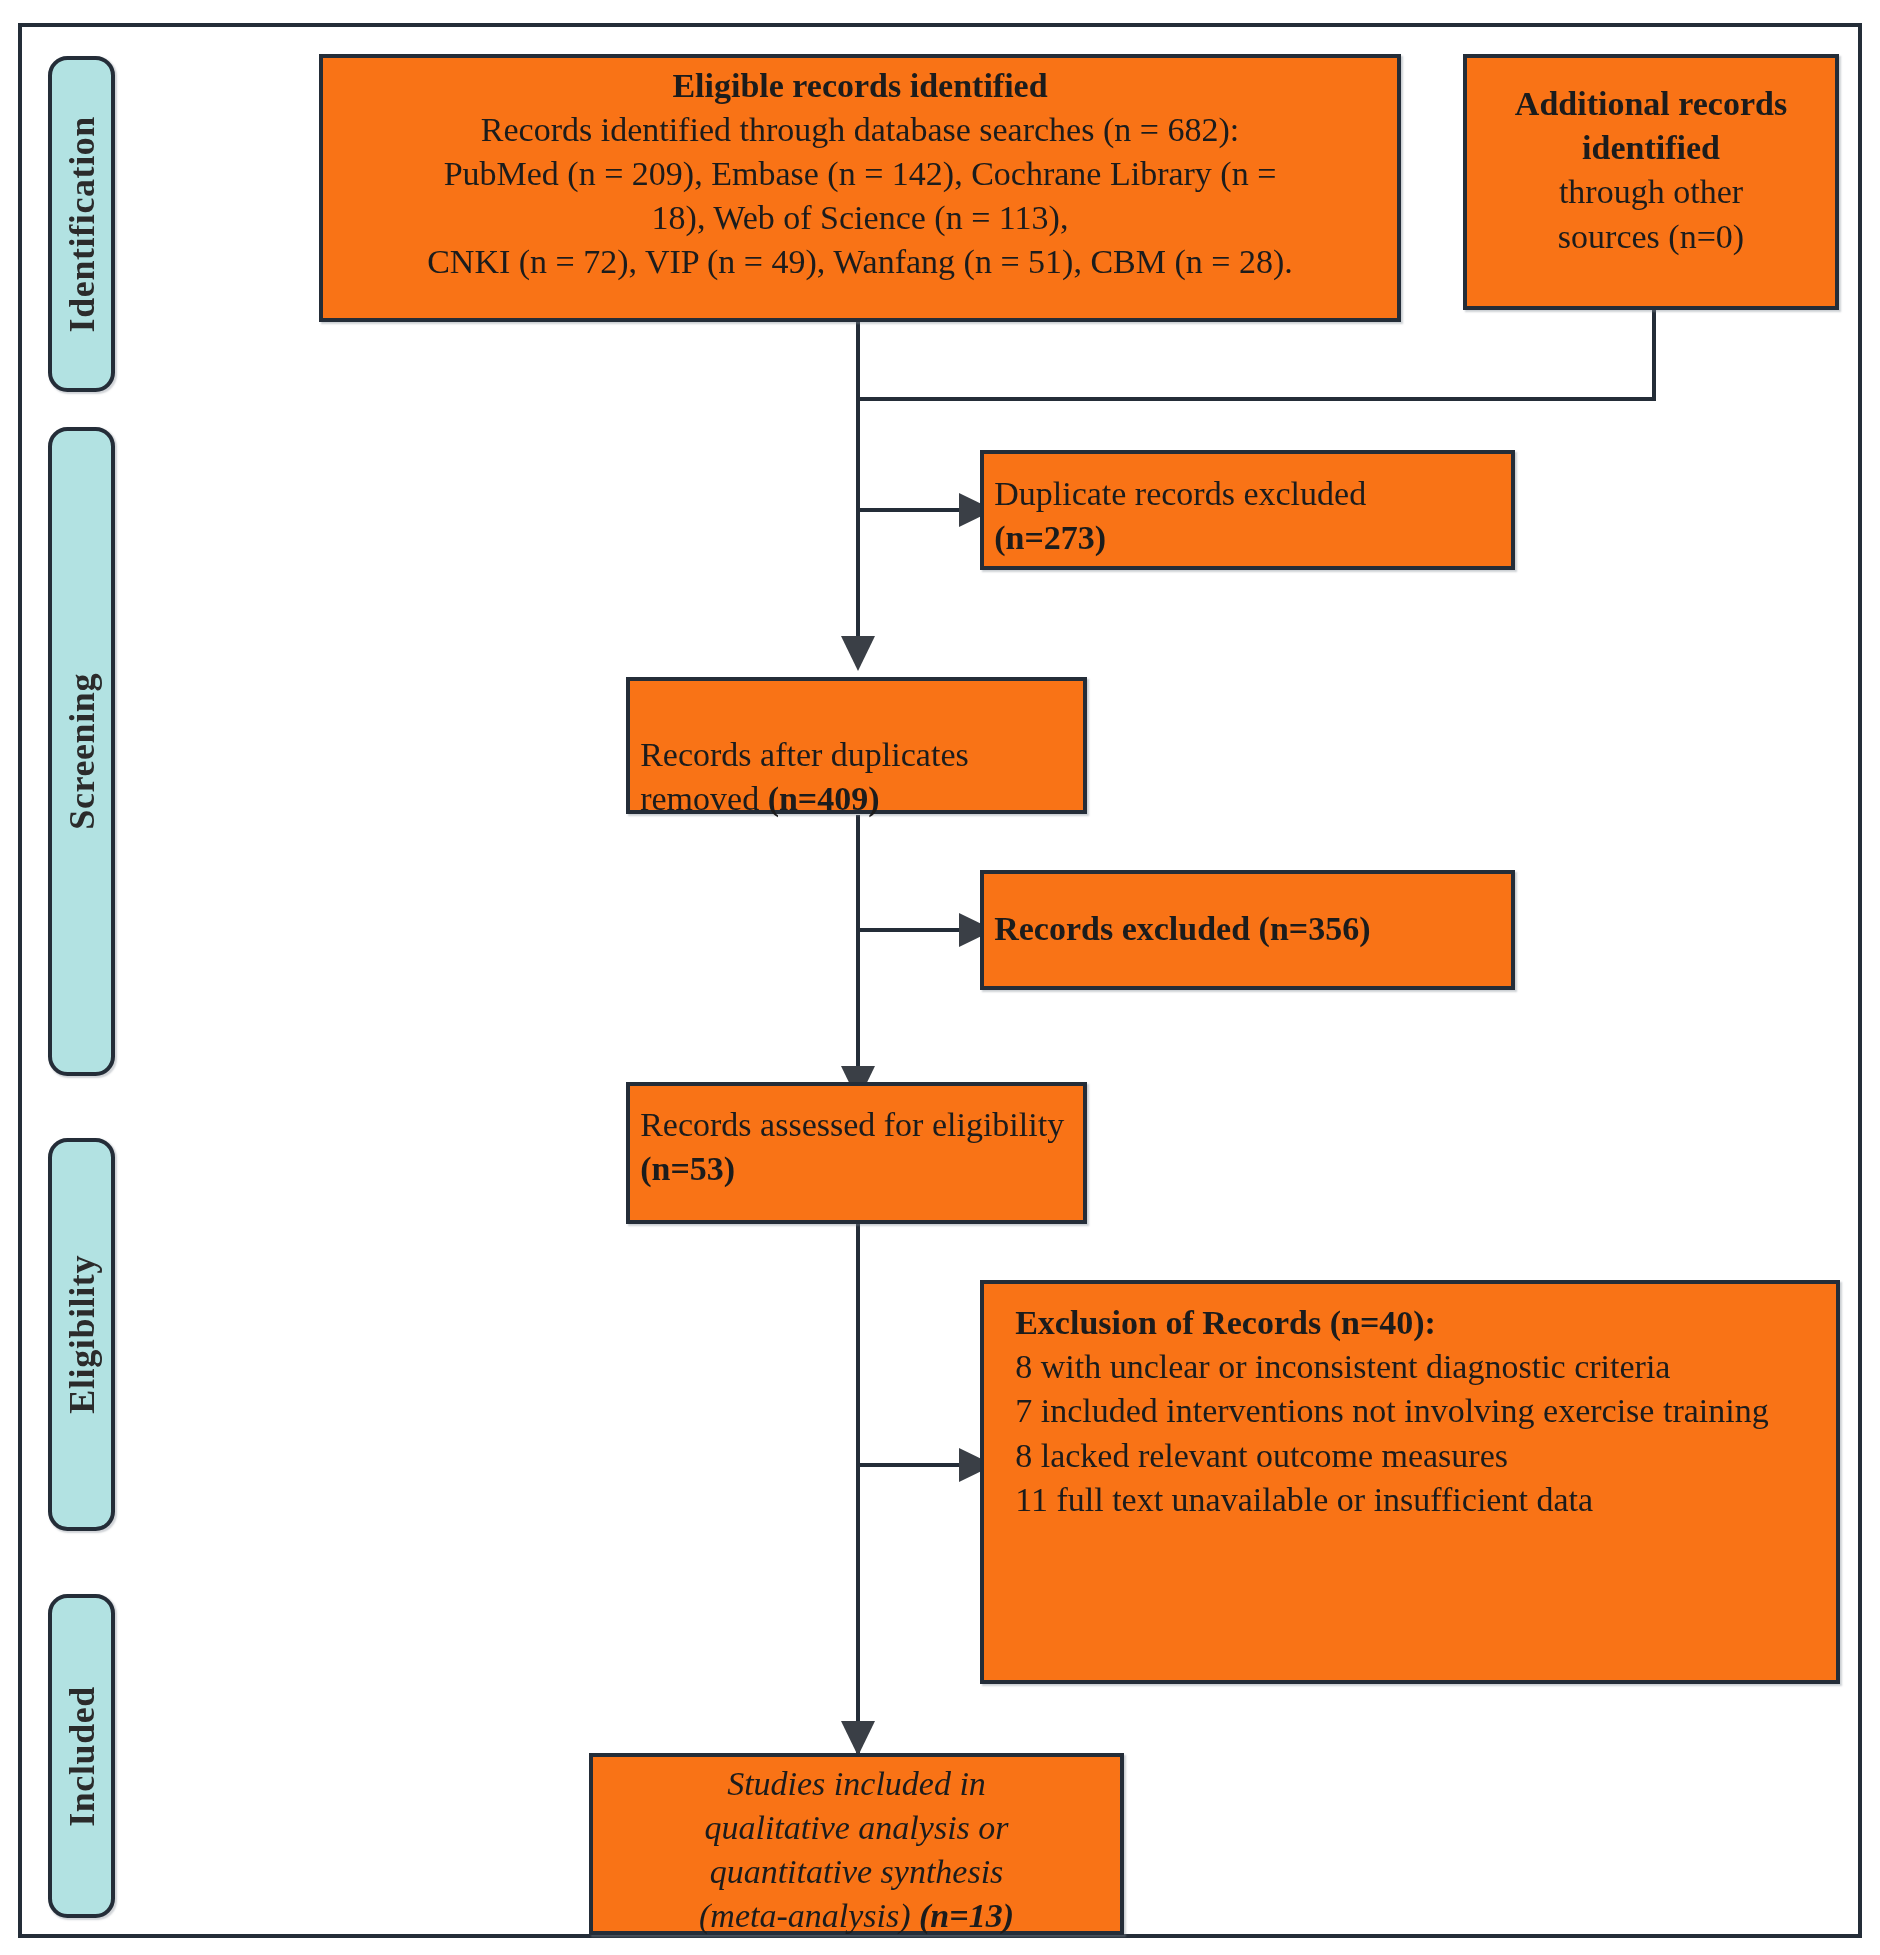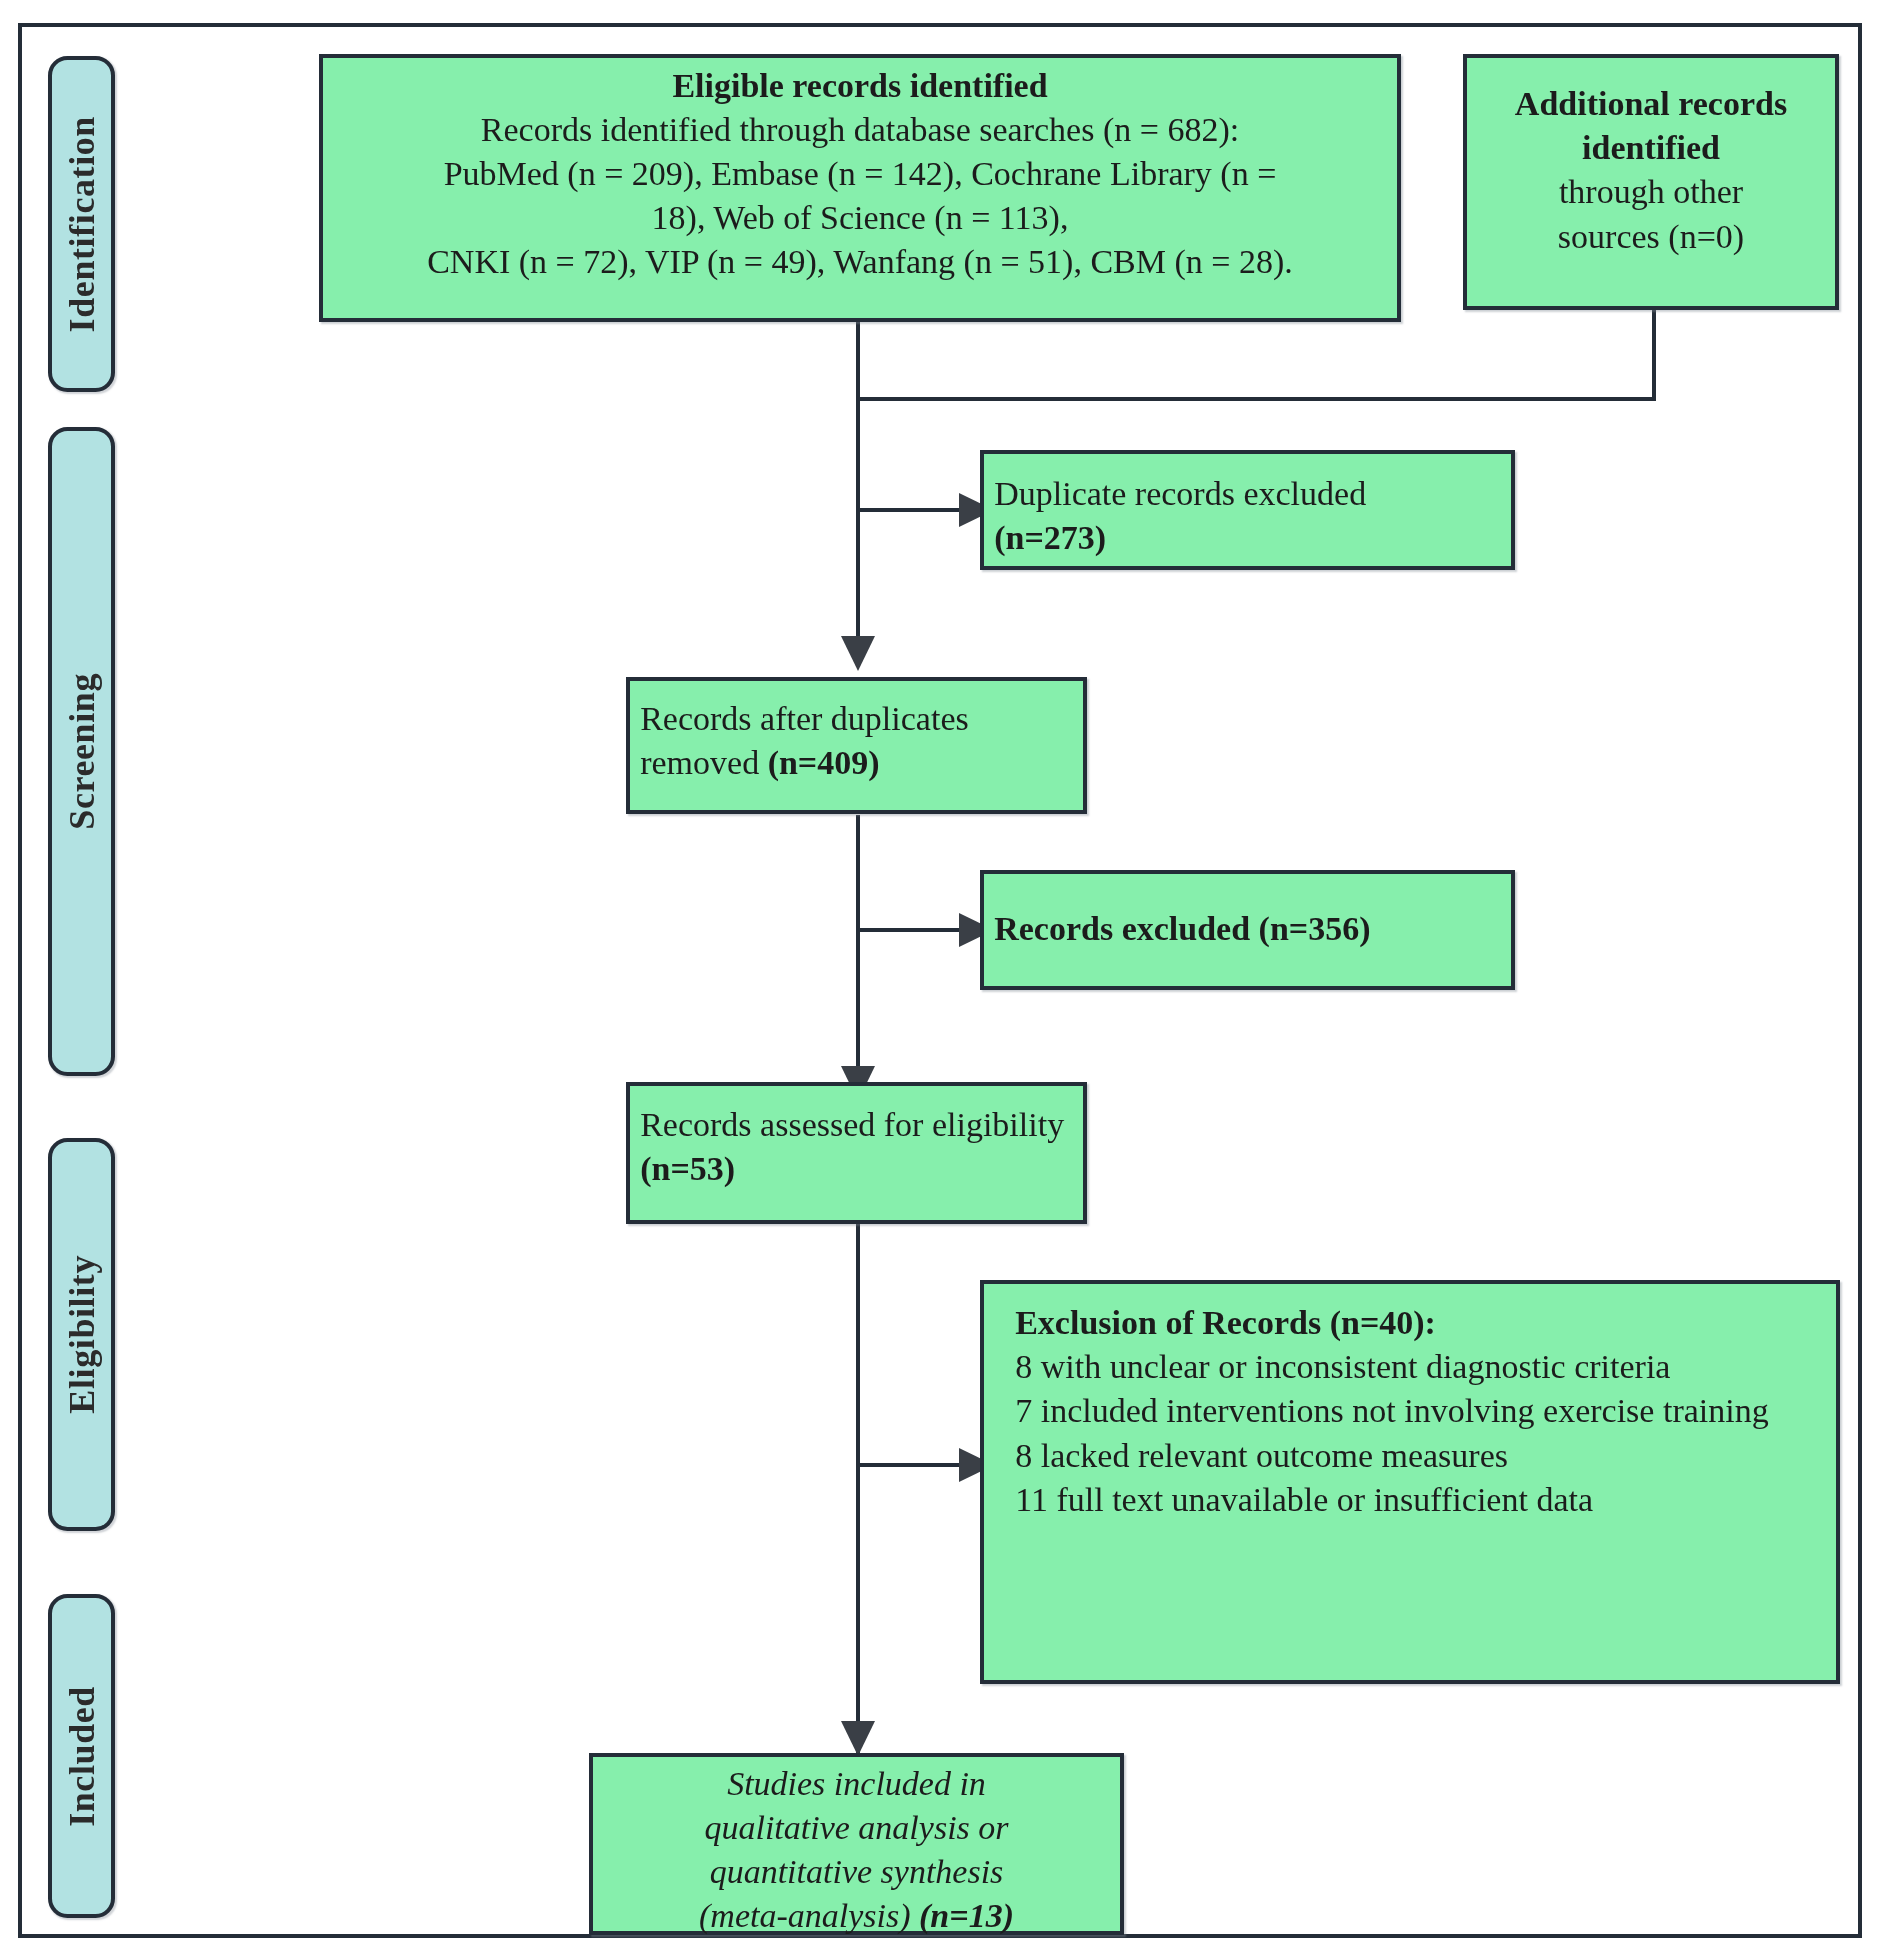--- a/index.html
+++ b/index.html
@@ -50,21 +50,21 @@
     font-weight: bold;
     font-size: 36px;
     letter-spacing: 0.6px;
     color: #2b2b2b;
     white-space: nowrap;
   }
 
   
   .flow-box {
     position: absolute;
-    background: #86efac;
+    background: #f97316;
     border: 4px solid #242d38;
     box-sizing: border-box;
     box-shadow: 2.3px 2.3px 1.7px rgba(130,140,150,0.40);
   }
   .flow-box .inner {
     padding: 5.7px 10.2px;
     font-size: 34px;
     line-height: 1.30;
     color: #1c1c1c;
   }
@@ -167,21 +167,21 @@
   </div>
 
   <div class="flow-box" style="left:980px; top:450px; width:535px; height:120px;">
     <div class="inner lefty" style="padding-top:18px;">
       <span>Duplicate records excluded </span><br>
       <span class="b">(n=273)</span>
     </div>
   </div>
 
   <div class="flow-box" style="left:626px; top:677px; width:461px; height:137px;">
-    <div class="inner lefty" style="padding-top:16px;">
+    <div class="inner lefty" style="padding-top:16px;margin-top:36px;">
       <span>Records after duplicates removed </span><span class="b">(n=409)</span>
     </div>
   </div>
 
   <div class="flow-box" style="left:980px; top:870px; width:535px; height:120px;">
     <div class="inner lefty" style="padding-top:33px;">
       <span class="b">Records excluded (n=356)</span>
     </div>
   </div>
 

